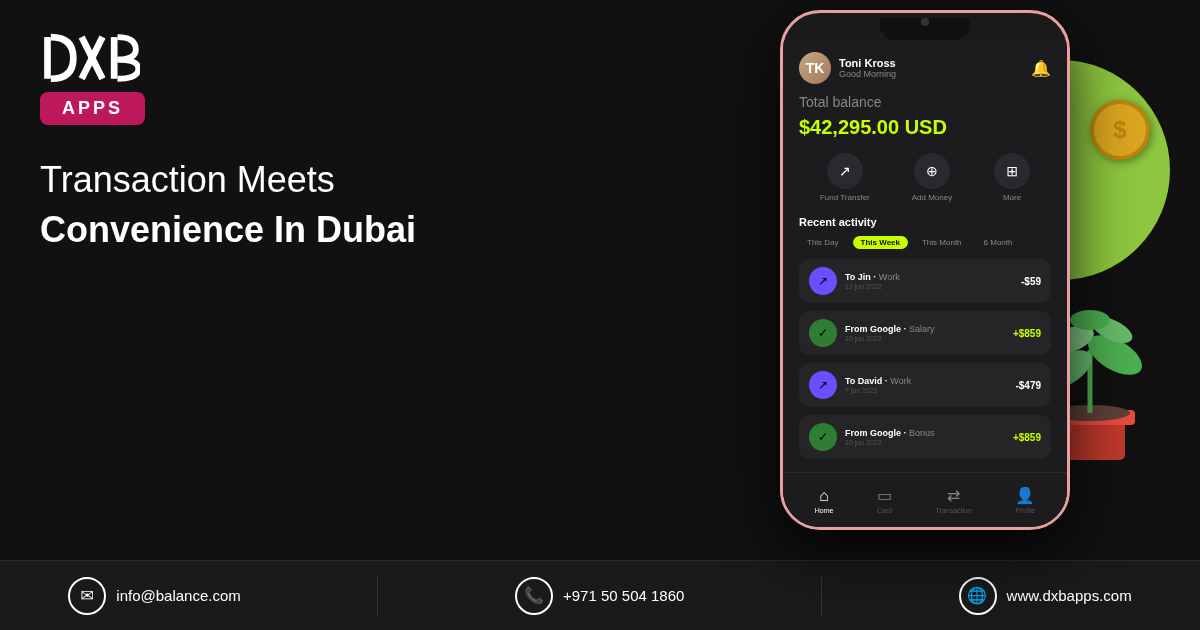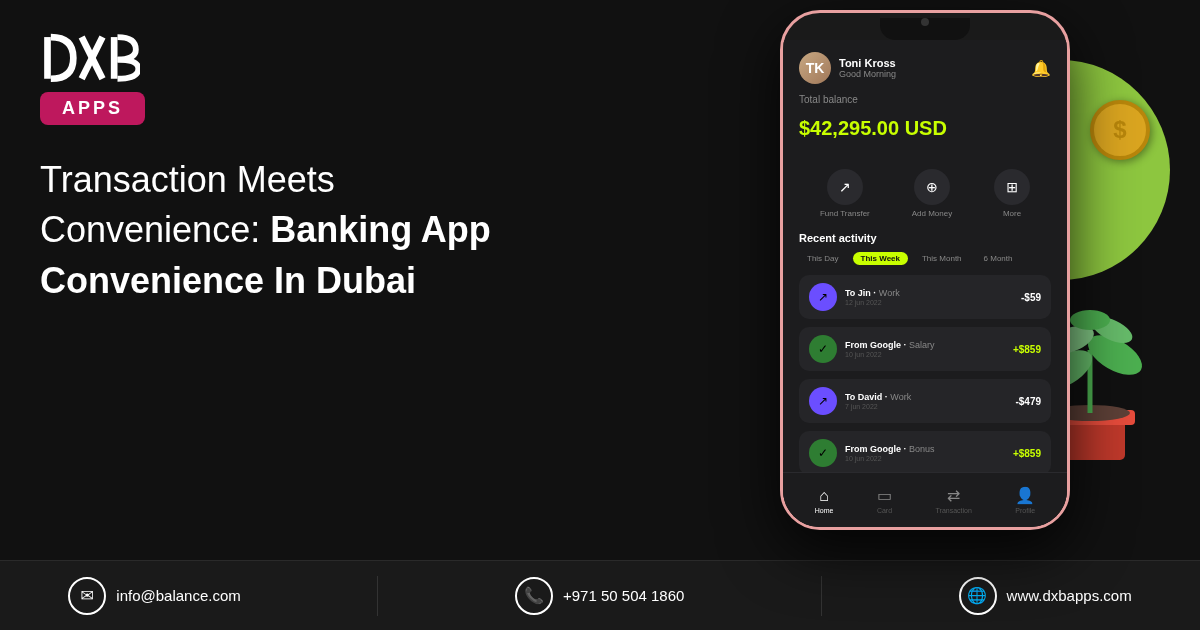--- a/index.html
+++ b/index.html
@@ -196,28 +196,28 @@
       font-size: 9px;
     }
     .app-bell {
       color: #888;
       font-size: 16px;
     }
 
     
     .balance-label {
       color: #888;
-      font-size: 10px;
-      margin-bottom: 12px;
+      font-size: 14px;
+      margin-bottom: 6px;
     }
     .balance-amount {
       color: #C8FF00;
       font-size: 20px;
       font-weight: 700;
-      margin-bottom: 29px;
+      margin-bottom: 14px;
     }
 
     
     .action-buttons {
       display: flex;
       justify-content: space-around;
       margin-bottom: 14px;
     }
     .action-btn {
       display: flex;
@@ -399,23 +399,20 @@
         <path d="M93 32 Q118 32 118 43 Q118 55 93 55" stroke="white" stroke-width="7" fill="none"></path>
       </svg>
     </div>
     <div class="logo-apps-badge">
       <span class="logo-apps-text">APPS</span>
     </div>
   </div>
 
   <div class="headline">
     <div>Transaction Meets</div>
-    <div>
-      <span>Convenience: </span><strong>Banking App</strong>
-    </div>
     <div>
       <strong>Convenience In Dubai</strong>
     </div>
   </div>
 </div>
 
 <div class="footer-bar">
   <div class="footer-item">
     <div class="footer-icon-circle">✉</div>
     <span>info@balance.com</span>

